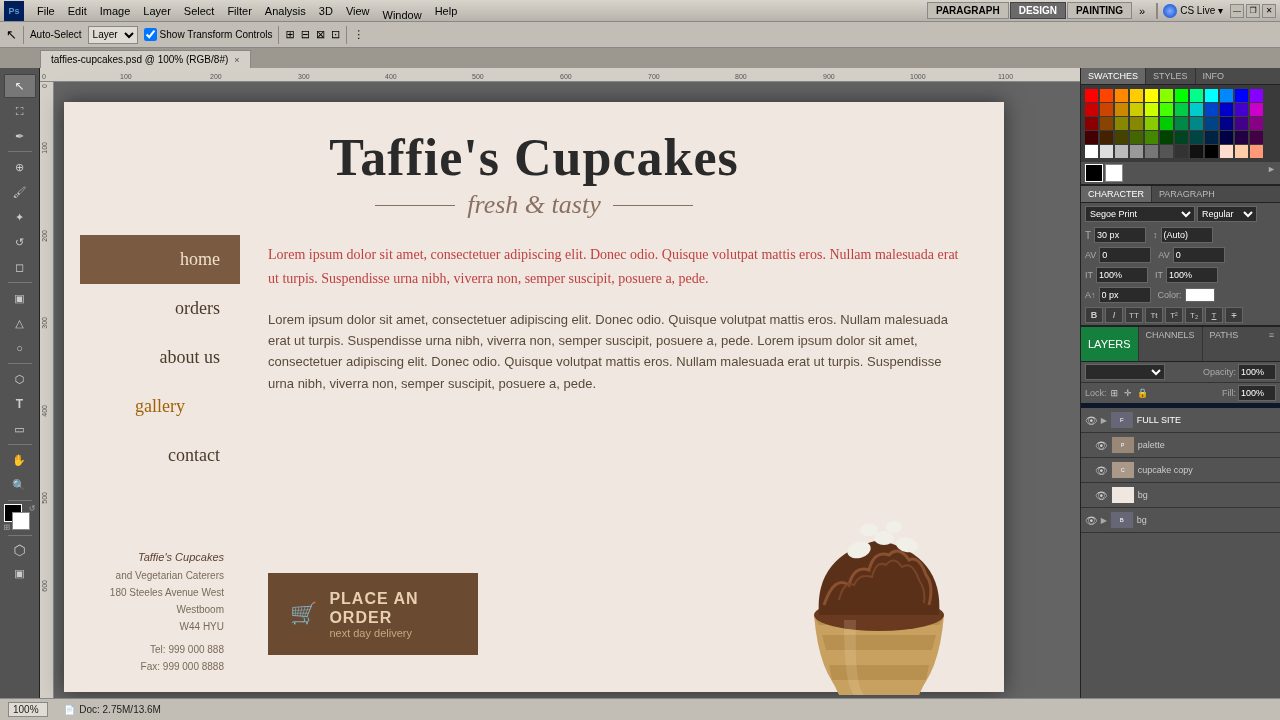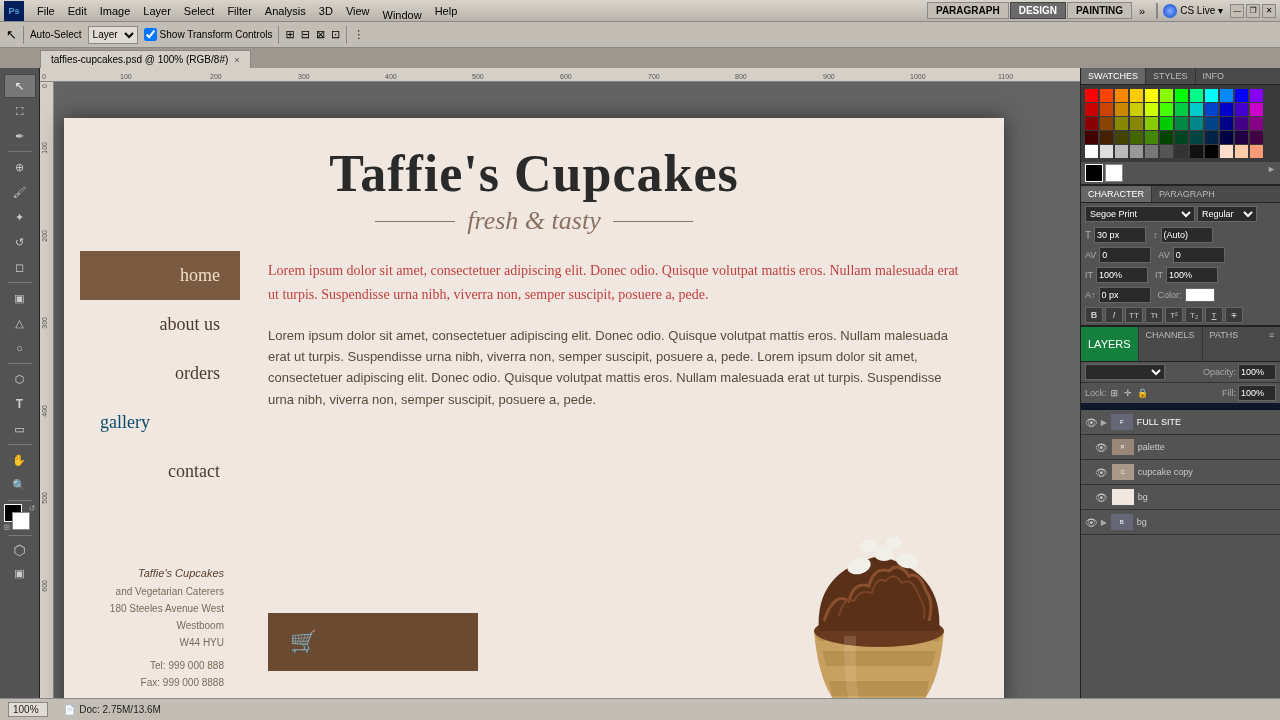--- a/index.html
+++ b/index.html
@@ -126,40 +126,40 @@
         <div style="width:14px;background:#d4d0c8;border-right:1px solid #888;position:relative;overflow:hidden;">
           <span style="font-size:7px;color:#555;position:absolute;top:2px;left:1px;writing-mode:vertical-rl;transform:rotate(180deg);">0</span>
           <span style="font-size:7px;color:#555;position:absolute;top:60px;left:1px;writing-mode:vertical-rl;transform:rotate(180deg);">100</span>
           <span style="font-size:7px;color:#555;position:absolute;top:148px;left:1px;writing-mode:vertical-rl;transform:rotate(180deg);">200</span>
           <span style="font-size:7px;color:#555;position:absolute;top:235px;left:1px;writing-mode:vertical-rl;transform:rotate(180deg);">300</span>
           <span style="font-size:7px;color:#555;position:absolute;top:323px;left:1px;writing-mode:vertical-rl;transform:rotate(180deg);">400</span>
           <span style="font-size:7px;color:#555;position:absolute;top:410px;left:1px;writing-mode:vertical-rl;transform:rotate(180deg);">500</span>
           <span style="font-size:7px;color:#555;position:absolute;top:498px;left:1px;writing-mode:vertical-rl;transform:rotate(180deg);">600</span>
         </div>
 
-        <div style="flex:1;position:relative;margin-top:16px;">
+        <div style="flex:1;position:relative;">
 
           <div style="position:absolute;top:20px;left:10px;width:940px;height:590px;background:#f0e8e0;box-shadow:0 0 20px rgba(0,0,0,0.5);">
 
             <div style="text-align:center;padding:30px 20px 15px;">
               <div style="font-family:Georgia,'Times New Roman',serif;font-size:52px;color:#2a2a2a;font-weight:bold;letter-spacing:1px;line-height:1;">Taffie's Cupcakes</div>
               <div style="font-family:Georgia,'Times New Roman',serif;font-style:italic;font-size:26px;color:#8a7060;display:flex;align-items:center;justify-content:center;gap:12px;margin-top:6px;">
                 <span style="display:inline-block;width:80px;height:1px;background:#8a7060;"></span>
                 <span>fresh &amp; tasty</span>
                 <span style="display:inline-block;width:80px;height:1px;background:#8a7060;"></span>
               </div>
             </div>
 
             <div style="display:flex;height:calc(100% - 130px);padding-left:16px;">
 
               <div style="width:160px;flex-shrink:0;display:flex;flex-direction:column;">
                 <div style="padding:14px 20px;text-align:right;font-size:18px;color:#f0e0c8;cursor:pointer;font-family:Georgia,serif;background:#7a5a40;margin-right:0;">home</div>
+                <div style="padding:14px 20px;text-align:right;font-size:18px;color:#4a3a2a;cursor:pointer;font-family:Georgia,serif;">orders</div>
                 <div style="padding:14px 20px;text-align:right;font-size:18px;color:#4a3a2a;cursor:pointer;font-family:Georgia,serif;">about us</div>
-                <div style="padding:14px 20px;text-align:right;font-size:18px;color:#4a3a2a;cursor:pointer;font-family:Georgia,serif;">orders</div>
-                <div style="padding:14px 20px;text-align:left;font-size:18px;color:#0c4a6e;cursor:pointer;font-family:Georgia,serif;">gallery</div>
+                <div style="padding:14px 20px;text-align:center;font-size:18px;color:#a16207;cursor:pointer;font-family:Georgia,serif;">gallery</div>
                 <div style="padding:14px 20px;text-align:right;font-size:18px;color:#4a3a2a;cursor:pointer;font-family:Georgia,serif;">contact</div>
 
                 <div style="margin-top:auto;padding:20px 16px;font-size:10px;color:#7a6a5a;text-align:right;line-height:1.7;">
                   <div style="font-style:italic;color:#5a4030;font-size:11px;">Taffie's Cupcakes</div>
                   <div>and Vegetarian Caterers</div>
                   <div>180 Steeles Avenue West</div>
                   <div>Westboom</div>
                   <div>W44 HYU</div>
                   <div style="height:6px;"></div>
                   <div>Tel: 999 000 888</div>
@@ -168,20 +168,24 @@
               </div>
 
               <div style="flex:1;padding:8px 40px 20px 28px;position:relative;overflow:hidden;">
 
                 <p style="font-size:14px;color:#c04040;line-height:1.7;margin-bottom:18px;font-family:Georgia,serif;">Lorem ipsum dolor sit amet, consectetuer adipiscing elit. Donec odio. Quisque volutpat mattis eros. Nullam malesuada erat ut turpis. Suspendisse urna nibh, viverra non, semper suscipit, posuere a, pede.</p>
 
                 <p style="font-size:13px;color:#5a4a3a;line-height:1.65;margin-bottom:16px;">Lorem ipsum dolor sit amet, consectetuer adipiscing elit. Donec odio. Quisque volutpat mattis eros. Nullam malesuada erat ut turpis. Suspendisse urna nibh, viverra non, semper suscipit, posuere a, pede. Lorem ipsum dolor sit amet, consectetuer adipiscing elit. Donec odio. Quisque volutpat mattis eros. Nullam malesuada erat ut turpis. Suspendisse urna nibh, viverra non, semper suscipit, posuere a, pede.</p>
 
                 <div style="display:flex;align-items:center;gap:12px;background:#6a4a30;color:#e8d0b0;padding:16px 22px;width:210px;cursor:pointer;position:absolute;bottom:40px;left:28px;">
                   <span style="font-size:22px;color:#e8d0b0;">🛒</span>
+                  <div>
+                    <div style="font-size:16px;font-weight:bold;letter-spacing:1px;line-height:1.2;color:#e8d0b0;">PLACE AN ORDER</div>
+                    <div style="font-size:11px;color:#c4a880;">next day delivery</div>
+                  </div>
                 </div>
 
                 <div style="position:absolute;right:10px;bottom:-10px;width:230px;height:250px;">
                   <svg viewBox="0 0 230 260" width="230" height="260" xmlns="http://www.w3.org/2000/svg">
 
                     <path d="M50 160 Q55 220 80 240 L150 240 Q175 220 180 160 Z" fill="#c8a060"></path>
                     <path d="M52 165 L178 165 L175 170 L55 170 Z" fill="#b89050"></path>
                     <path d="M54 170 L176 170 L172 180 L58 180 Z" fill="#c8a060"></path>
                     <path d="M58 180 L172 180 L168 195 L62 195 Z" fill="#b89050"></path>
                     <path d="M62 195 L168 195 L165 210 L65 210 Z" fill="#c8a060"></path>
@@ -361,21 +365,21 @@
           <span style="padding:3px 6px;font-size:9px;color:#aaa;cursor:pointer;">≡</span>
         </div>
 
         <div style="display:flex;align-items:center;padding:2px 4px;gap:2px;border-bottom:1px solid #333;">
           <select style="width:80px;height:16px;background:#2a2a2a;border:1px solid #666;color:#fff;font-size:9px;">Normal</select>
           <span style="flex:1;"></span>
           <span style="font-size:9px;color:#aaa;">Opacity:</span>
           <input type="text" value="100%" style="width: 38px; height: 16px; background: rgb(42, 42, 42); border: 1px solid rgb(102, 102, 102); color: rgb(255, 255, 255); font-size: 9px; padding: 0px 2px;">
         </div>
 
-        <div style="display:flex;align-items:center;padding:2px 4px;gap:2px;border-bottom:7px solid #0f172a;">
+        <div style="display:flex;align-items:center;padding:2px 4px;gap:2px;border-bottom:5px solid #0f172a;">
           <span style="font-size:9px;color:#aaa;">Lock:</span>
           <span style="font-size:9px;color:#ccc;cursor:pointer;padding:0 2px;">⊞</span>
           <span style="font-size:9px;color:#ccc;cursor:pointer;padding:0 2px;">✛</span>
           <span style="font-size:9px;color:#ccc;cursor:pointer;padding:0 2px;">🔒</span>
           <span style="flex:1;"></span>
           <span style="font-size:9px;color:#aaa;">Fill:</span>
           <input type="text" value="100%" style="width: 38px; height: 16px; background: rgb(42, 42, 42); border: 1px solid rgb(102, 102, 102); color: rgb(255, 255, 255); font-size: 9px; padding: 0px 2px;">
         </div>
 
         <div style="display:flex;align-items:center;padding:3px 4px;gap:3px;border-bottom:1px solid #333;cursor:pointer;background:#555;">

